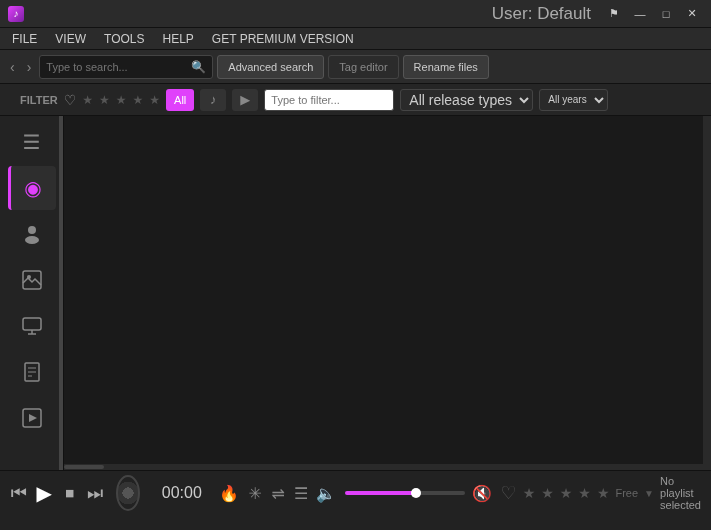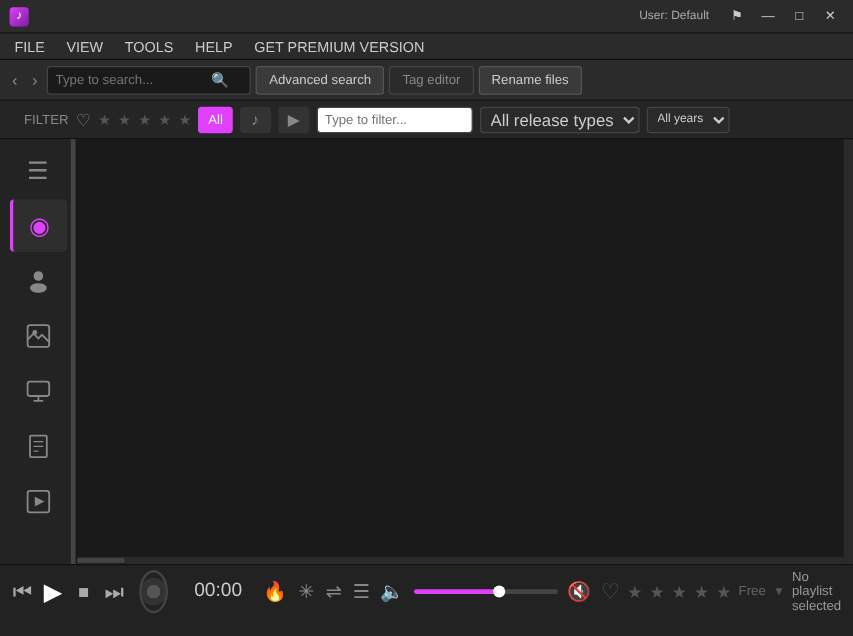--- a/index.html
+++ b/index.html
@@ -43,21 +43,21 @@
     #title-text {
       font-size: 12px;
       color: #ccc;
     }
     #title-right {
       display: flex;
       align-items: center;
       gap: 4px;
     }
     #user-info {
-      font-size: 10px;
+      font-size: 17px;
       color: #aaa;
       margin-right: 8px;
     }
     .win-btn {
       width: 22px;
       height: 18px;
       background: transparent;
       border: none;
       color: #ccc;
       font-size: 11px;
@@ -103,21 +103,21 @@
       padding: 2px 4px;
     }
     #search-box {
       display: flex;
       align-items: center;
       background: #1a1a1a;
       border: 1px solid #444;
       border-radius: 3px;
       height: 24px;
       padding: 0 6px;
-      gap: 0;
+      gap: 15px;
       flex: 0 0 170px;
     }
     #search-input {
       background: transparent;
       border: none;
       outline: none;
       color: #ccc;
       font-size: 11px;
       width: 130px;
     }
@@ -202,21 +202,21 @@
       height: 32px;
       display: flex;
       align-items: center;
       padding: 0 8px;
       gap: 6px;
       border-bottom: 1px solid #111;
     }
     #filter-label {
       color: #888;
       font-size: 11px;
-      font-weight: normal;
+      font-weight: bold;
       padding-left: 12px;
     }
     .filter-heart { color: #888; font-size: 14px; }
     .star { color: #555; font-size: 12px; }
     .filter-type-btn {
       height: 22px;
       padding: 0 8px;
       border: none;
       border-radius: 3px;
       font-size: 11px;

